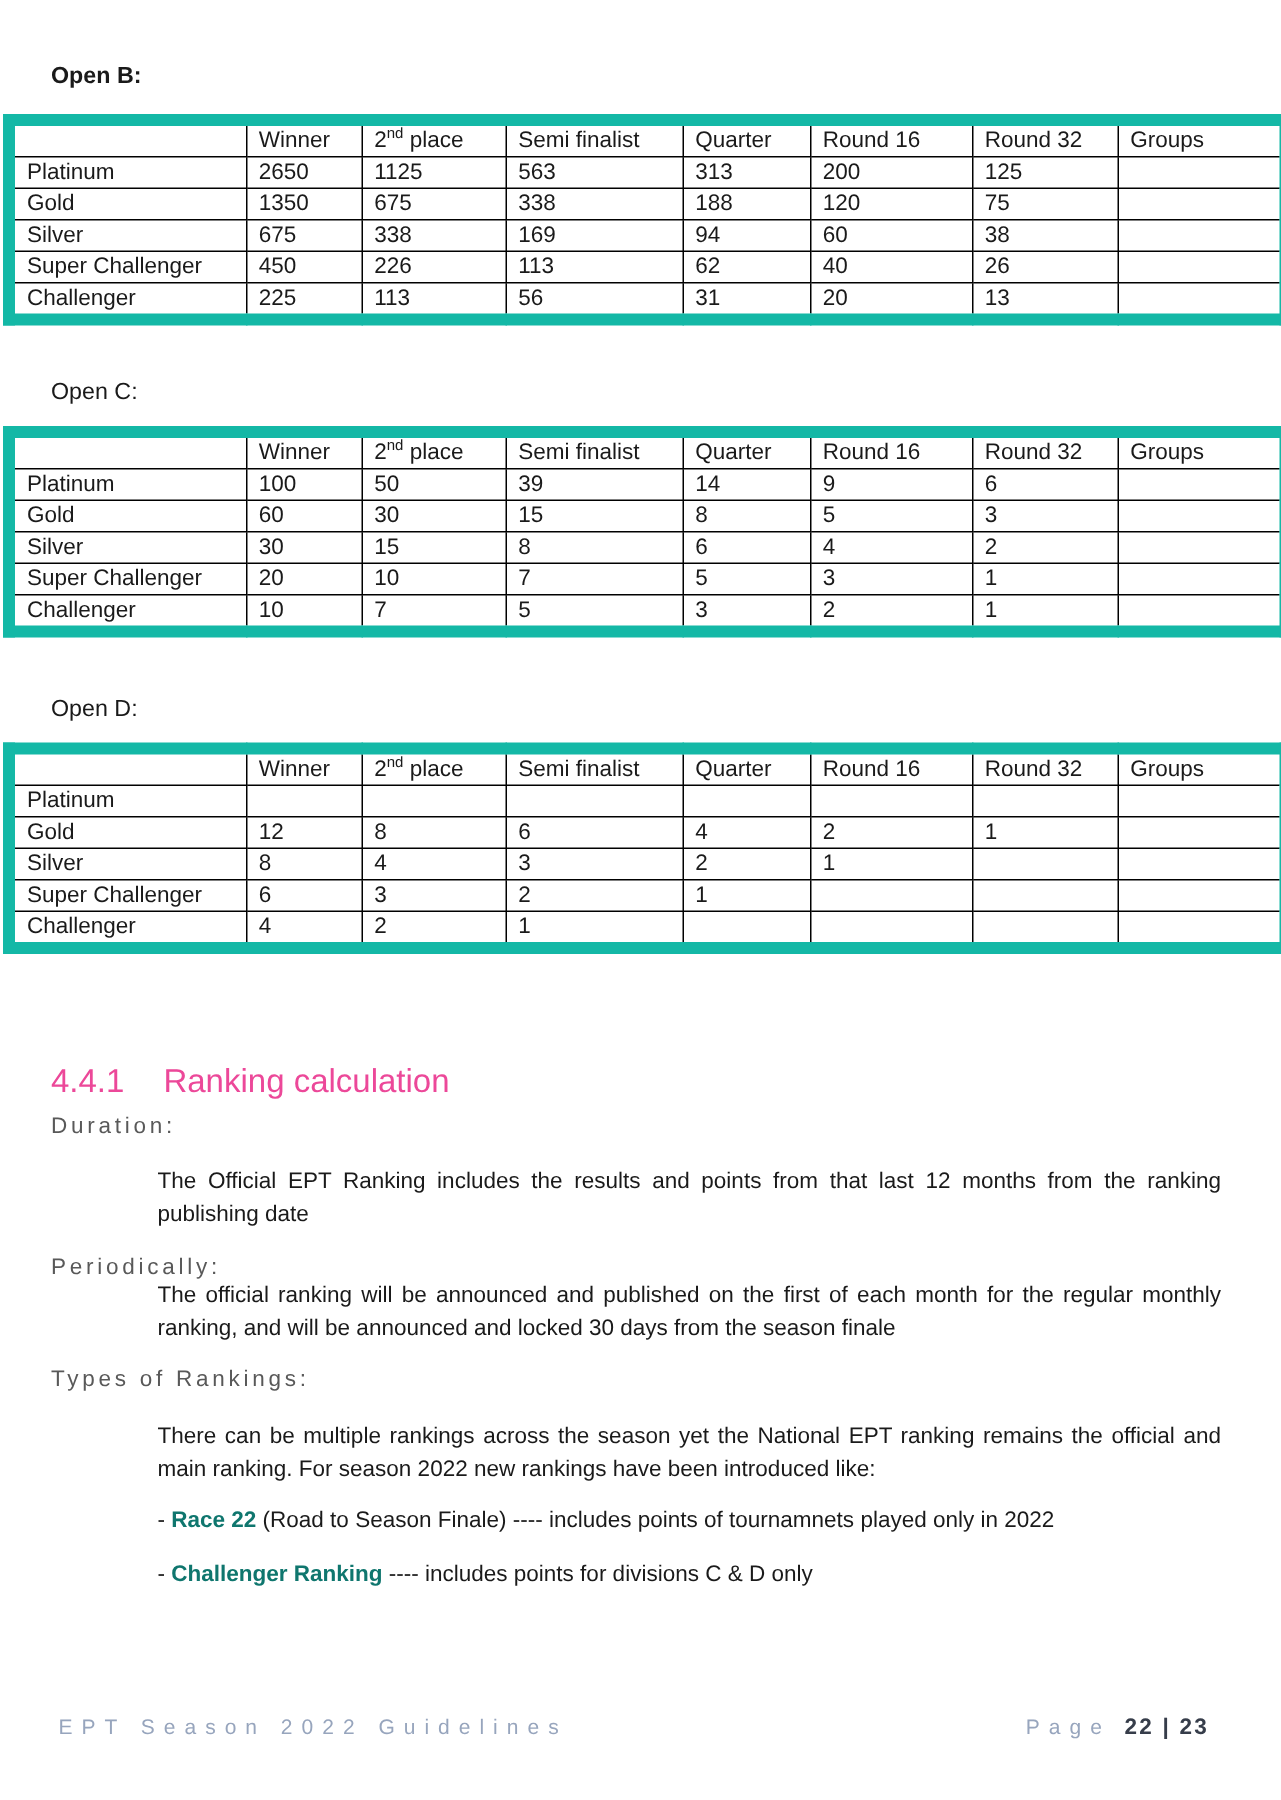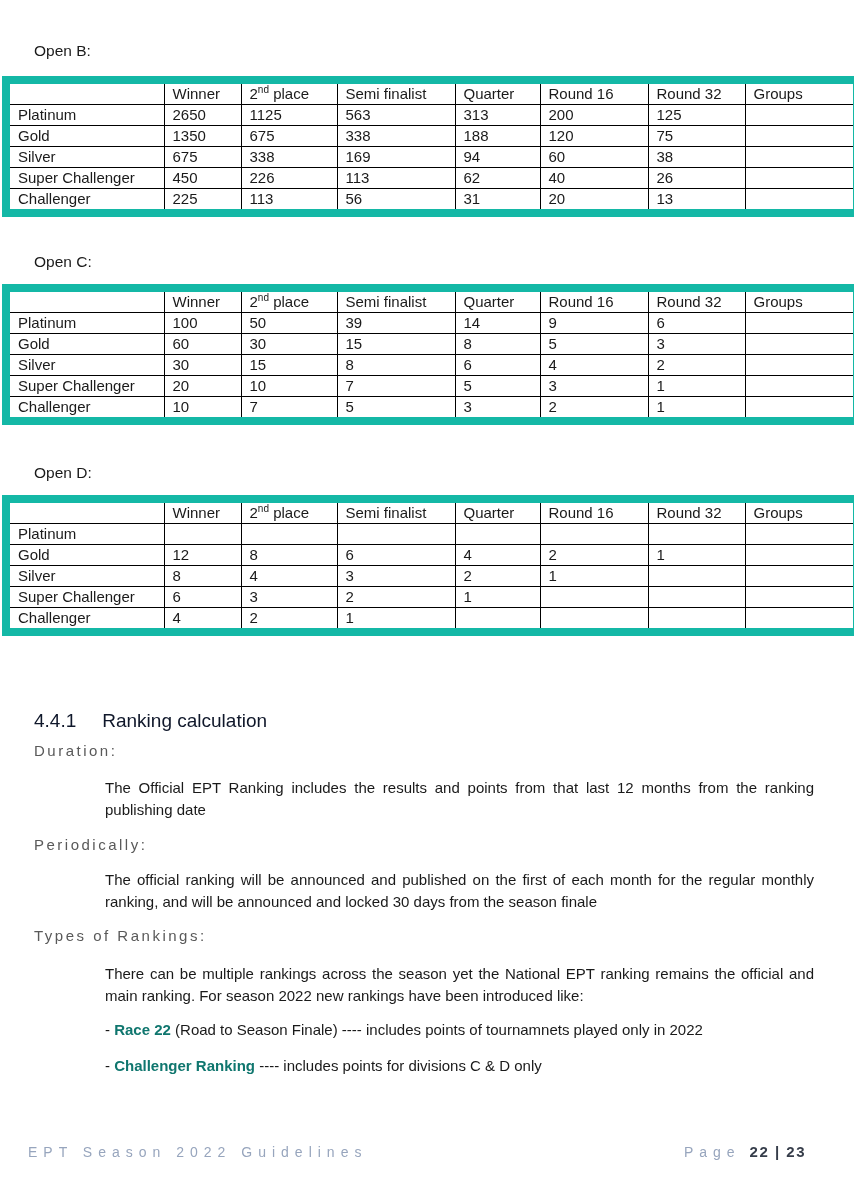--- a/index.html
+++ b/index.html
@@ -5,21 +5,21 @@
   html,body { margin:0; padding:0; }
   body {
     width:854px; height:1200px;
     background:#ffffff;
     font-family:"Liberation Sans","DejaVu Sans",sans-serif;
     color:#1a1a1a;
     position:relative;
     overflow:hidden;
   }
   .table-title { margin-left:34px; font-size:15.5px; line-height:16px; }
-  #title-b { margin-top:43px; }
+  #title-b { margin-top:43px;font-weight:bold; }
   #title-c { margin-top:37px; }
   #title-d { margin-top:40px; }
 
   table.points {
     border-collapse:collapse;
     table-layout:fixed;
     width:851px;
     margin-left:2px;
     border:8px solid #14b8a6;
   }
@@ -35,23 +35,23 @@
     vertical-align:middle;
     padding:0 4px 0 8px;
     overflow:hidden;
     white-space:nowrap;
     line-height:18px;
   }
   table.points sup { font-size:10px; line-height:0; }
 
   .section-heading {
     margin:73px 0 0 34px;
-    font-size:19px;
+    font-size:22px;
     line-height:24px;
-    color:#0f172a;
+    color:#ec4899;
   }
   .section-heading .sec-title { margin-left:26px; }
 
   .gray-label {
     margin-left:34px;
     font-size:15px;
     line-height:17px;
     color:#595959;
     letter-spacing:2.5px;
   }
@@ -59,36 +59,36 @@
   #label-periodically { margin-top:15px; }
   #label-types { margin-top:14px; }
 
   .para {
     margin:0 40px 0 105px;
     font-size:15px;
     line-height:22px;
     text-align:justify;
   }
   #para-duration { margin-top:18px; }
-  #para-periodically { margin-top:16px; }
+  #para-periodically { }
   #para-types { margin-top:19px; }
 
   .bullet {
     margin:0 40px 0 105px;
     font-size:15px;
     line-height:20px;
     white-space:pre-wrap;
   }
   #bullet-race { margin-top:13px; }
   #bullet-challenger { margin-top:16px; }
   .bullet .link { color:#0f766e; font-weight:700; }
 
   .footer {
     position:absolute;
-    top:1143px; left:28px; right:48px;
+    top:1143px; left:39px; right:48px;
     display:flex;
     justify-content:space-between;
     align-items:baseline;
   }
   .footer-left, .page-word {
     color:#97A5BD;
     letter-spacing:6px;
     font-size:14px;
   }
   .page-num {

